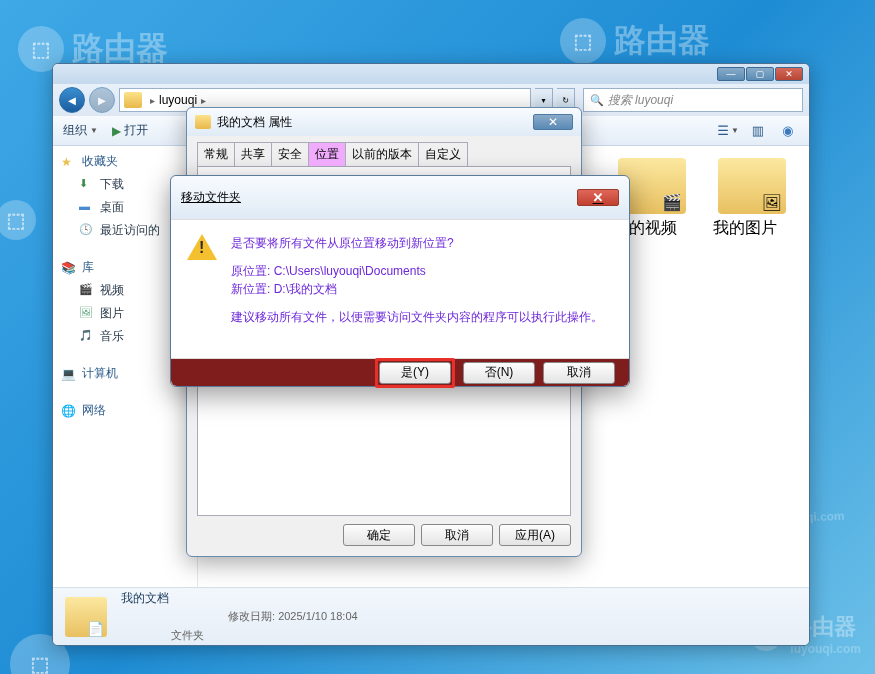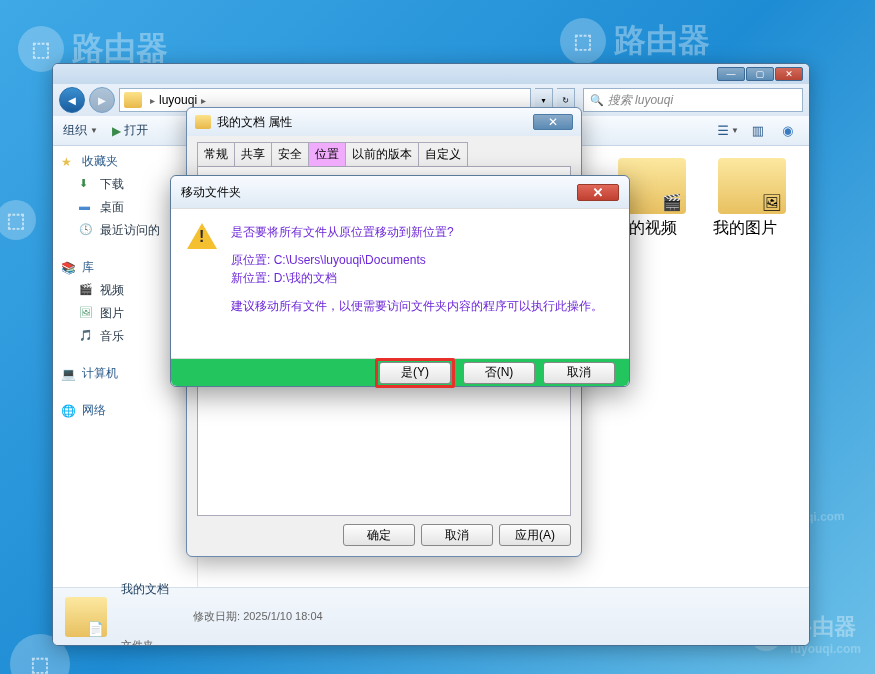--- a/index.html
+++ b/index.html
@@ -51,48 +51,48 @@
 .content { flex: 1; position: relative; padding: 12px; }
 .file-grid { position: absolute; right: 18px; top: 12px; display: flex; gap: 22px; }
 .file-item { width: 78px; font-size: 16px; cursor: pointer; }
 .file-thumb { width: 68px; height: 56px; margin: 0 auto 4px; background: linear-gradient(#fce8a0, #e8c060); border-radius: 4px; position: relative; }
 .file-thumb.vid::after { content: "🎬"; position: absolute; right: 4px; bottom: 2px; font-size: 16px; }
 .file-thumb.pic::after { content: "🖼"; position: absolute; right: 4px; bottom: 2px; font-size: 16px; }
 
 .details-pane { height: 58px; background: linear-gradient(#f2f7fc, #e6eef7); border-top: 1px solid #d5e0eb; display: flex; align-items: center; padding: 6px 12px; gap: 14px; font-size: 12px; }
 .dp-thumb { width: 42px; height: 40px; background: linear-gradient(#fce8a0, #e8c060); border-radius: 3px; position: relative; }
 .dp-thumb::after { content: "📄"; position: absolute; right: 2px; bottom: 0; font-size: 14px; }
-.dp-info { display: flex; flex-direction: column; gap: 2px; }
+.dp-info { display: flex; flex-direction: row; gap: 2px; }
 .dp-name { color: #1a3a5a; font-weight: 500; }
 .dp-sub { color: #666; font-size: 11px; margin-top: 38px; }
 .dp-meta { color: #666; font-size: 11px; margin-left: 10px; }
 
 
 .props { position: absolute; left: 186px; top: 107px; width: 396px; height: 450px; background: #f0f0f0; border: 1px solid #6a8ab0; border-radius: 6px; box-shadow: 0 6px 24px rgba(0,0,0,0.35); display: flex; flex-direction: column; }
 .props-title { height: 28px; background: linear-gradient(#f8fbff, #e0ebf6); border-radius: 6px 6px 0 0; display: flex; align-items: center; padding: 0 8px; font-size: 12px; }
 .props-title-ic { width: 16px; height: 14px; background: linear-gradient(#fce28a, #e8b84a); border-radius: 2px; margin-right: 6px; }
 .props-close { margin-left: auto; width: 40px; height: 16px; background: linear-gradient(#8aaac8, #5a8ab5); border: 1px solid #4a7aa5; border-radius: 2px; color: #fff; font-size: 12px; display: flex; align-items: center; justify-content: center; cursor: pointer; }
 .tab-strip { display: flex; padding: 6px 10px 0; font-size: 12px; }
 .tab { padding: 3px 6px; background: #f0f0f0; border: 1px solid #aab; border-bottom: none; margin-right: -1px; cursor: pointer; position: relative; }
 .tab.active { background: #f0abfc; z-index: 2; }
 .tab-panel { flex: 1; margin: 0 10px 8px; background: #fff; border: 1px solid #aab; }
 .props-btns { display: flex; justify-content: flex-end; gap: 6px; padding: 0 10px 10px; }
 .dlg-btn { min-width: 72px; height: 22px; background: linear-gradient(#fdfdfd, #e4e4e4); border: 1px solid #888; border-radius: 3px; font-size: 12px; cursor: pointer; display: flex; align-items: center; justify-content: center; }
 
 
 .move { position: absolute; left: 170px; top: 175px; width: 460px; height: 212px; background: #f3f3f3; border: 1px solid #5a7a9a; border-radius: 6px; box-shadow: 0 8px 28px rgba(0,0,0,0.4); display: flex; flex-direction: column; }
-.move-title { height: 32px; background: linear-gradient(#f8fbff, #dfeaf5); border-radius: 6px 6px 0 0; display: flex; align-items: center; padding: 16px 10px; font-size: 12px; }
+.move-title { height: 43px; background: linear-gradient(#f8fbff, #dfeaf5); border-radius: 6px 6px 0 0; display: flex; align-items: center; padding: 16px 10px; font-size: 12px; text-decoration: underline; }
 .move-close { margin-left: auto; width: 42px; height: 17px; background: linear-gradient(#e0675a, #c04030); border: 1px solid #9a3a2a; border-radius: 2px; color: #fff; font-size: 13px; font-weight: bold; display: flex; align-items: center; justify-content: center; cursor: pointer; }
 .move-body { flex: 1; background: #fff; margin: 0; padding: 14px 16px 10px; display: flex; gap: 12px; border-top: 1px solid #ddd; }
 .warn-ic { width: 32px; height: 30px; flex-shrink: 0; }
 .warn-tri { width: 0; height: 0; border-left: 15px solid transparent; border-right: 15px solid transparent; border-bottom: 26px solid #f5c030; position: relative; }
 .warn-tri::after { content: "!"; position: absolute; left: -3px; top: 5px; font-weight: bold; font-size: 16px; color: #2a2a2a; }
 .move-text { font-size: 12px; color: #6d28d9; line-height: 1.55; }
 .move-text p { margin-bottom: 9px; }
-.move-btns { height: 28px; background: #22c55e; border-top: 1px solid #ddd; display: flex; align-items: center; justify-content: flex-end; gap: 8px; padding: 0 14px; border-radius: 0 0 6px 6px; }
+.move-btns { height: 28px; background: #7f1d1d; border-top: 1px solid #ddd; display: flex; align-items: center; justify-content: flex-end; gap: 8px; padding: 0 14px; border-radius: 0 0 6px 6px; }
 .highlight-box { border: 3px solid #e8302a; padding: 1px; border-radius: 2px; }
 </style>
 </head>
 <body>
 
 <div class="wm" style="left:18px;top:26px;display:flex;align-items:center;gap:8px">
     <span class="wm-badge"></span>
     <span class="wm-big">路由器</span>
   </div>
 <div class="wm" style="left:560px;top:18px;display:flex;align-items:center;gap:8px">

